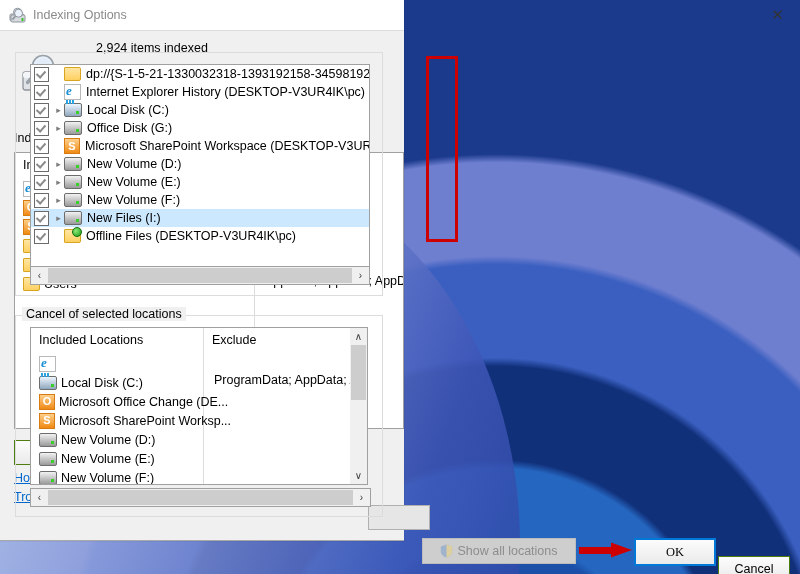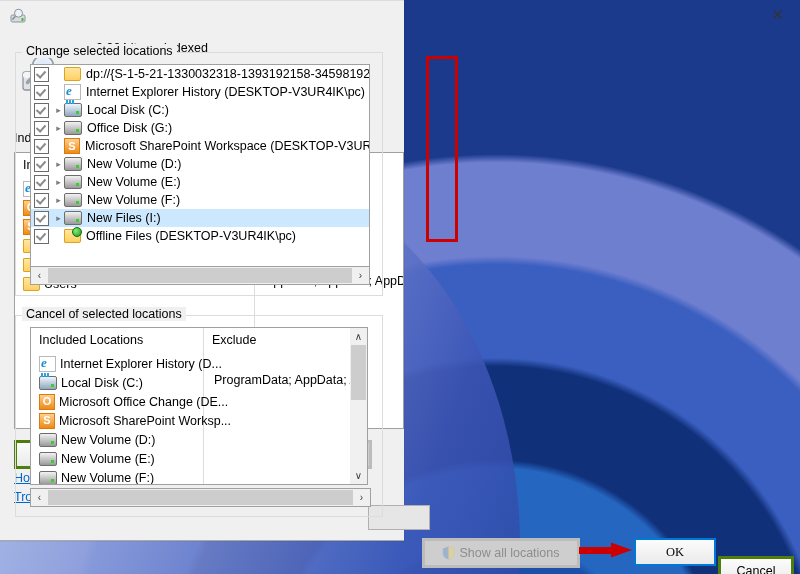--- a/index.html
+++ b/index.html
@@ -37,21 +37,21 @@
   .listbox{position:absolute;background:#fff;border:1px solid #a0a0a0;}
   #leftList{left:14px;top:152px;width:388px;height:275px;overflow:hidden;}
   .lcols{display:flex;height:100%;}
   .lcol-a{width:239px;border-right:1px solid #dcdcdc;}
   .lcol-b{flex:1;}
   .col-head{font-size:12.5px;padding:5px 0 7px 8px;}
   .lrow{height:19px;display:flex;align-items:center;padding-left:8px;font-size:12.5px;white-space:nowrap;}
   .lrow .ico{flex:0 0 auto;margin-right:4px;}
   .excl-row{height:19px;padding-left:10px;font-size:12.5px;white-space:nowrap;}
   
-  .btn{position:absolute;background:linear-gradient(#fcfcfc,#eaeaea);border:3px solid #4d7c0f;
+  .btn{position:absolute;background:linear-gradient(#fcfcfc,#eaeaea);border:1px solid #4d7c0f;
        font-family:inherit;font-size:12.5px;color:#000;display:flex;align-items:center;justify-content:center;gap:4px;}
   .btn.disabled{background:#cecece;border-color:#bcbcbc;color:#8d8d8d;}
   #btnModify{left:14px;top:440px;width:110px;height:23px;}
   #btnAdvanced{left:130px;top:440px;width:110px;height:23px;}
   #btnPause{left:246px;top:440px;width:120px;height:23px;}
   .wlink{position:absolute;left:14px;color:#0066cc;font-size:12.5px;text-decoration:underline;cursor:pointer;}
   #link1{top:471px;}
   #link2{top:490px;}
   #partialBtn{position:absolute;left:368px;top:505px;width:60px;height:23px;background:#e6e6e6;border:1px solid #b0b0b0;}
   
@@ -108,20 +108,31 @@
   .ico-sq.s{background:linear-gradient(#ffcf8a,#ef8a13);}
   .shield{width:13px;height:14px;flex:0 0 auto;}
 </style>
 </head>
 <body>
 
 <div id="desktop"></div>
 
 <div class="win" id="indexwin">
 
+  <div class="titlebar inactive">
+    <span class="idx-icon">
+      <svg width="17" height="16" viewBox="0 0 17 16">
+        <rect x="1" y="7" width="14" height="7" rx="1.4" fill="#d7dbe0" stroke="#8e949b"></rect>
+        <rect x="11.5" y="10" width="2" height="3" fill="#3fc12f"></rect>
+        <circle cx="8.5" cy="5.2" r="4" fill="#eaf2fb" stroke="#8e949b"></circle>
+        <line x1="5.4" y1="8.2" x2="2.4" y2="11.6" stroke="#8e949b" stroke-width="1.6"></line>
+      </svg>
+    </span>
+    <span class="ttl">Indexing Options</span>
+  </div>
   <div class="sep-line"></div>
 
   <div class="bigicon">
     <svg width="46" height="44" viewBox="0 0 46 44">
       <rect x="3" y="20" width="38" height="18" rx="2.5" fill="#dfe3e8" stroke="#8e949b" stroke-width="1.3"></rect>
       <rect x="3" y="20" width="38" height="6" rx="2.5" fill="#f3f5f8" stroke="none"></rect>
       <rect x="33" y="29" width="4" height="6" fill="#3fc12f"></rect>
       <circle cx="23" cy="14" r="10.5" fill="#e8f1fb" stroke="#9aa1a8" stroke-width="1.6"></circle>
       <circle cx="23" cy="14" r="7.5" fill="#dfeaf8" opacity=".7"></circle>
       <line x1="15.6" y1="21.4" x2="7.5" y2="30.5" stroke="#9aa1a8" stroke-width="3.4" stroke-linecap="round"></line>
@@ -211,21 +222,20 @@
         <rect x="11.5" y="10" width="2" height="3" fill="#3fc12f"></rect>
         <circle cx="8.5" cy="5.2" r="4" fill="#eaf2fb" stroke="#8e949b"></circle>
         <line x1="5.4" y1="8.2" x2="2.4" y2="11.6" stroke="#8e949b" stroke-width="1.6"></line>
       </svg>
     </span>
     <span class="ttl">Indexed Locations</span>
     <span class="closebtn">✕</span>
   </div>
 
   <div class="group" id="grpChange">
-    <span class="glegend">Change selected locations</span>
 
     <div id="treeBox">
       <div class="trow">
         <span class="cbx checked"></span>
         <span class="chev blank">▸</span>
         <span class="tico ico-folder"></span>
         <span>dp://{S-1-5-21-1330032318-1393192158-3459819238-1001}</span>
       </div>
       <div class="trow">
         <span class="cbx checked"></span>
@@ -292,21 +302,20 @@
 
   <div class="group" id="grpSummary">
     <span class="glegend">Cancel of selected locations</span>
 
     <div id="sumBox">
       <div class="lcols">
         <div class="lcol-a">
           <div class="col-head">Included Locations</div>
           <div class="lrow">
             <span class="ico ico-ie"></span>
-            <span>Internet Explorer History (D...</span>
           </div>
           <div class="lrow">
             <span class="ico ico-drive sys"></span>
             <span>Local Disk (C:)</span>
           </div>
           <div class="lrow">
             <span class="ico ico-sq o">O</span>
             <span>Microsoft Office Change (DE...</span>
           </div>
           <div class="lrow">

